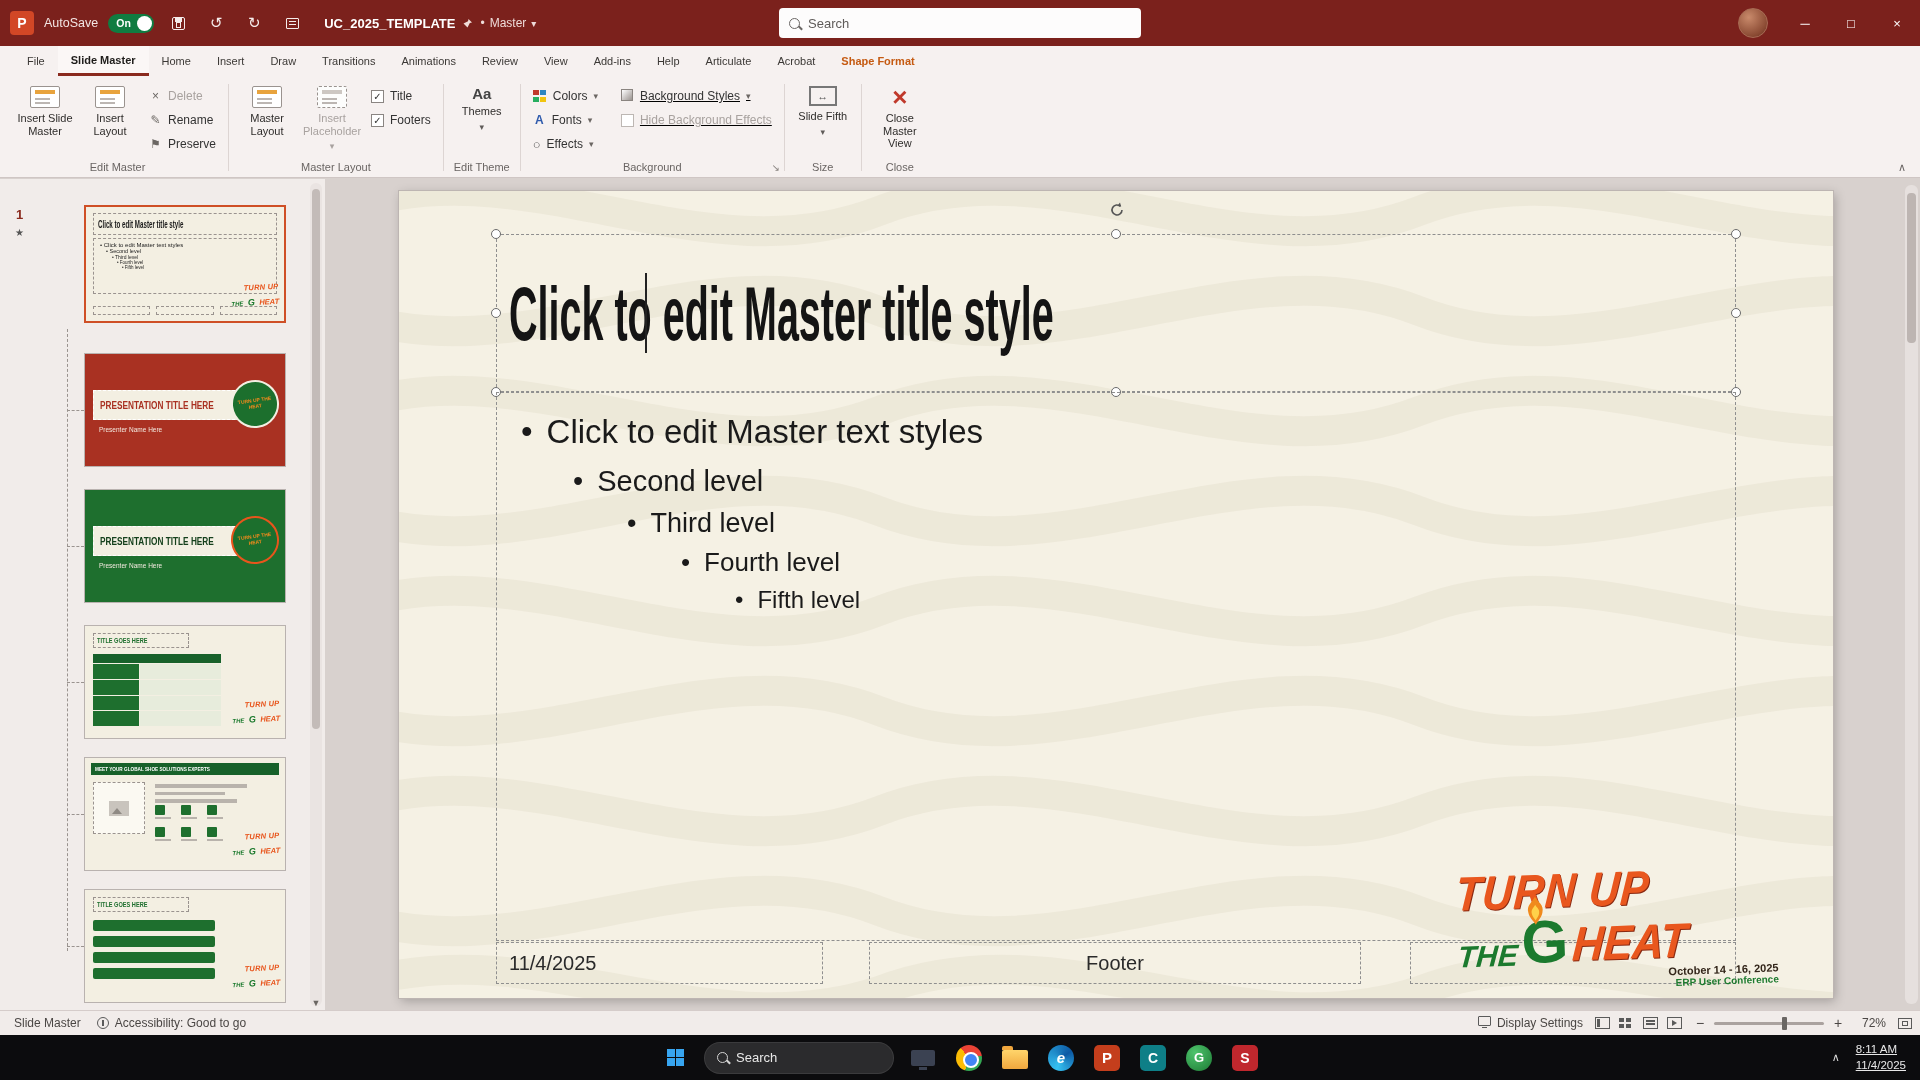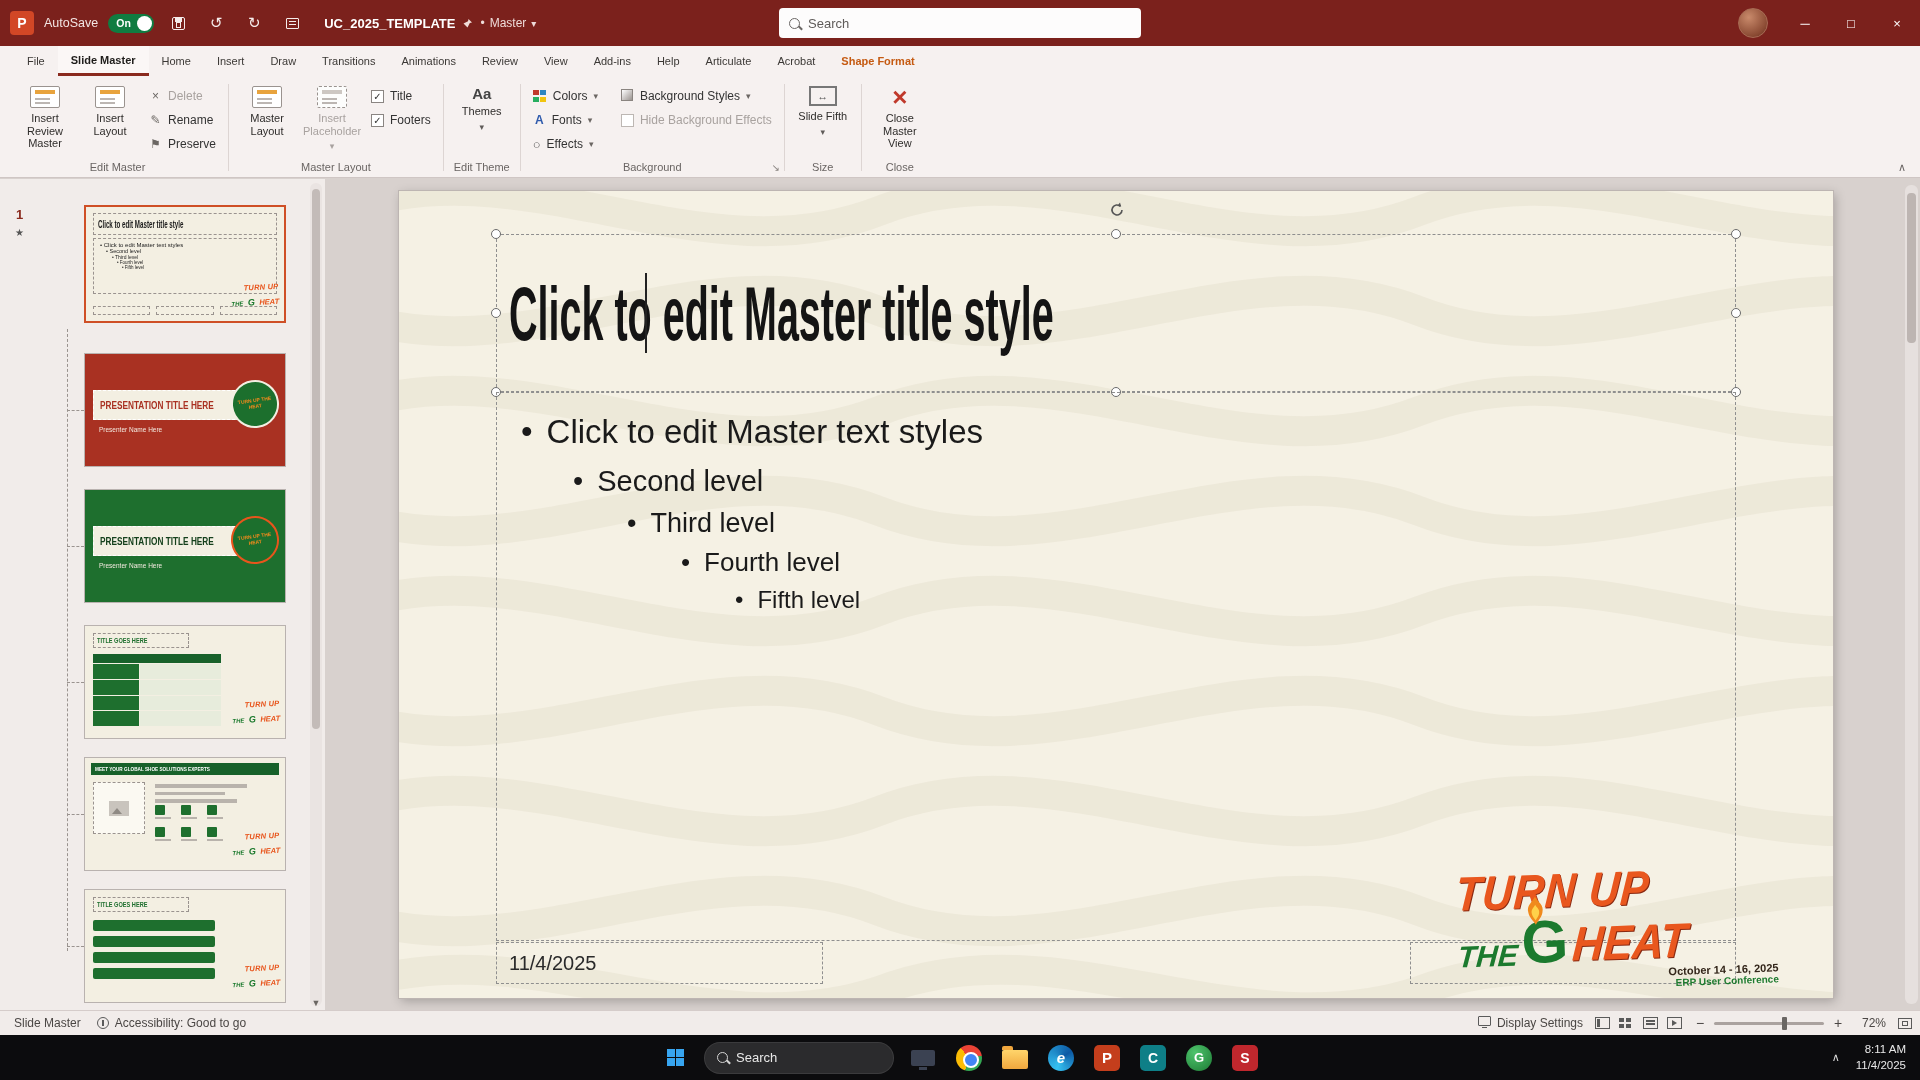--- a/index.html
+++ b/index.html
@@ -215,21 +215,21 @@
   .chrome::after{content:"";position:absolute;left:7px;top:7px;width:12px;height:12px;border-radius:50%;background:#4285f4;border:2.5px solid #fff;}
   .folder{width:26px;height:19px;background:linear-gradient(#ffd56b,#f0a73e);border-radius:2px;position:relative;margin-top:4px;}
   .folder::before{content:"";position:absolute;top:-4px;left:0;width:11px;height:4px;background:#f0a73e;border-radius:2px 2px 0 0;}
   .edge{width:26px;height:26px;border-radius:50%;background:conic-gradient(from 200deg,#35c1f1,#0c59a4 60%,#35c1f1);display:grid;place-items:center;color:#fff;font-weight:700;font-size:15px;font-style:italic;}
   .pptsq{width:26px;height:26px;border-radius:5px;background:#c43e1c;display:grid;place-items:center;color:#fff;font-weight:700;font-size:15px;}
   .tealsq{width:26px;height:26px;border-radius:5px;background:#0e7f87;display:grid;place-items:center;color:#fff;font-weight:700;font-size:14px;}
   .greenc{width:26px;height:26px;border-radius:50%;background:radial-gradient(circle at 35% 30%,#4ec46c,#1d7a34);display:grid;place-items:center;color:#fff;font-weight:700;font-size:13px;}
   .redsq{width:26px;height:26px;border-radius:5px;background:#c0272d;display:grid;place-items:center;color:#fff;font-weight:700;font-size:14px;}
   .tk-right{position:absolute;right:14px;top:0;height:45px;display:flex;align-items:center;gap:16px;color:#e8e8e8;}
   .tray-chev{font-size:11px;color:#ddd;cursor:pointer;}
-  .clock{font-size:11.5px;line-height:1.35;text-align:right;cursor:pointer;}
+  .clock{font-size:11.5px;line-height:1.35;cursor:pointer;text-decoration:underline;}
 </style>
 </head>
 <body>
 
 <div class="screen">
 
   <div class="titlebar">
     <div class="tb-left">
       <span class="ppt-app-ico">P</span>
       <span class="tb-txt">AutoSave</span>
@@ -303,21 +303,21 @@
         </span>
     </div>
   </div>
 
   <div class="ribbon">
 
     <div class="rgroup">
       <div class="rbody">
         <div class="rbig">
           <span class="icoslide"></span>
-          <span class="cap">Insert Review Master</span>
+          <span class="cap">Insert Slide Master</span>
         </div>
         <div class="rbig">
           <span class="icoslide"></span>
           <span class="cap">Insert Layout</span>
         </div>
         <div class="rcol">
           <div class="rsmall disabled">
               <span class="g">×</span>
               <span>Delete</span>
             </div>
@@ -393,21 +393,21 @@
             <span class="g" style="font-weight:700;color:#2e5aac">A</span>
             <span>Fonts</span>
               <span class="dd">▾</span>
           </div>
           <div class="rsmall">
             <span class="eff-ico">○</span>
             <span>Effects</span>
               <span class="dd">▾</span>
           </div>
         </div>
-        <div class="rcol" style="padding-left:10px;">
+        <div class="rcol" style="padding-left:10px;text-decoration:underline;">
           <div class="rsmall">
             <span class="g"><span style="display:inline-block;width:12px;height:12px;background:linear-gradient(135deg,#fff,#9a938f);border:1px solid #8a8480;"></span></span>
             <span>Background Styles</span>
               <span class="dd">▾</span>
           </div>
           <div class="rsmall disabled">
             <span class="chk off gray"></span>
             <span>Hide Background Effects</span>
           </div>
         </div>
@@ -641,20 +641,23 @@
             <div class="bullet b2">Second level</div>
             <div class="bullet b3">Third level</div>
             <div class="bullet b4">Fourth level</div>
             <div class="bullet b5">Fifth level</div>
           </div>
         </div>
 
         <div class="ph ph-date" style="left:97px;top:751px;width:327px;height:42px;">
             <span>11/4/2025</span>
           </div>
+        <div class="ph ph-footer" style="left:470px;top:751px;width:492px;height:42px;">
+            <span>Footer</span>
+          </div>
         <div class="ph ph-num" style="left:1011px;top:751px;width:326px;height:42px;"></div>
 
         <div class="logo">
           <div class="row1">TURN UP</div>
           <div class="row2">
             <span class="the">THE</span>
             <span class="gwrap">
               <span class="flame">
                 <svg width="22" height="28" viewBox="0 0 22 28">
                     <path d="M11 0c3 6 9 8 7 16-1 5-4 7-7 12-3-5-6-7-7-12C2 8 8 6 11 0z" fill="#f08a1d"></path>

